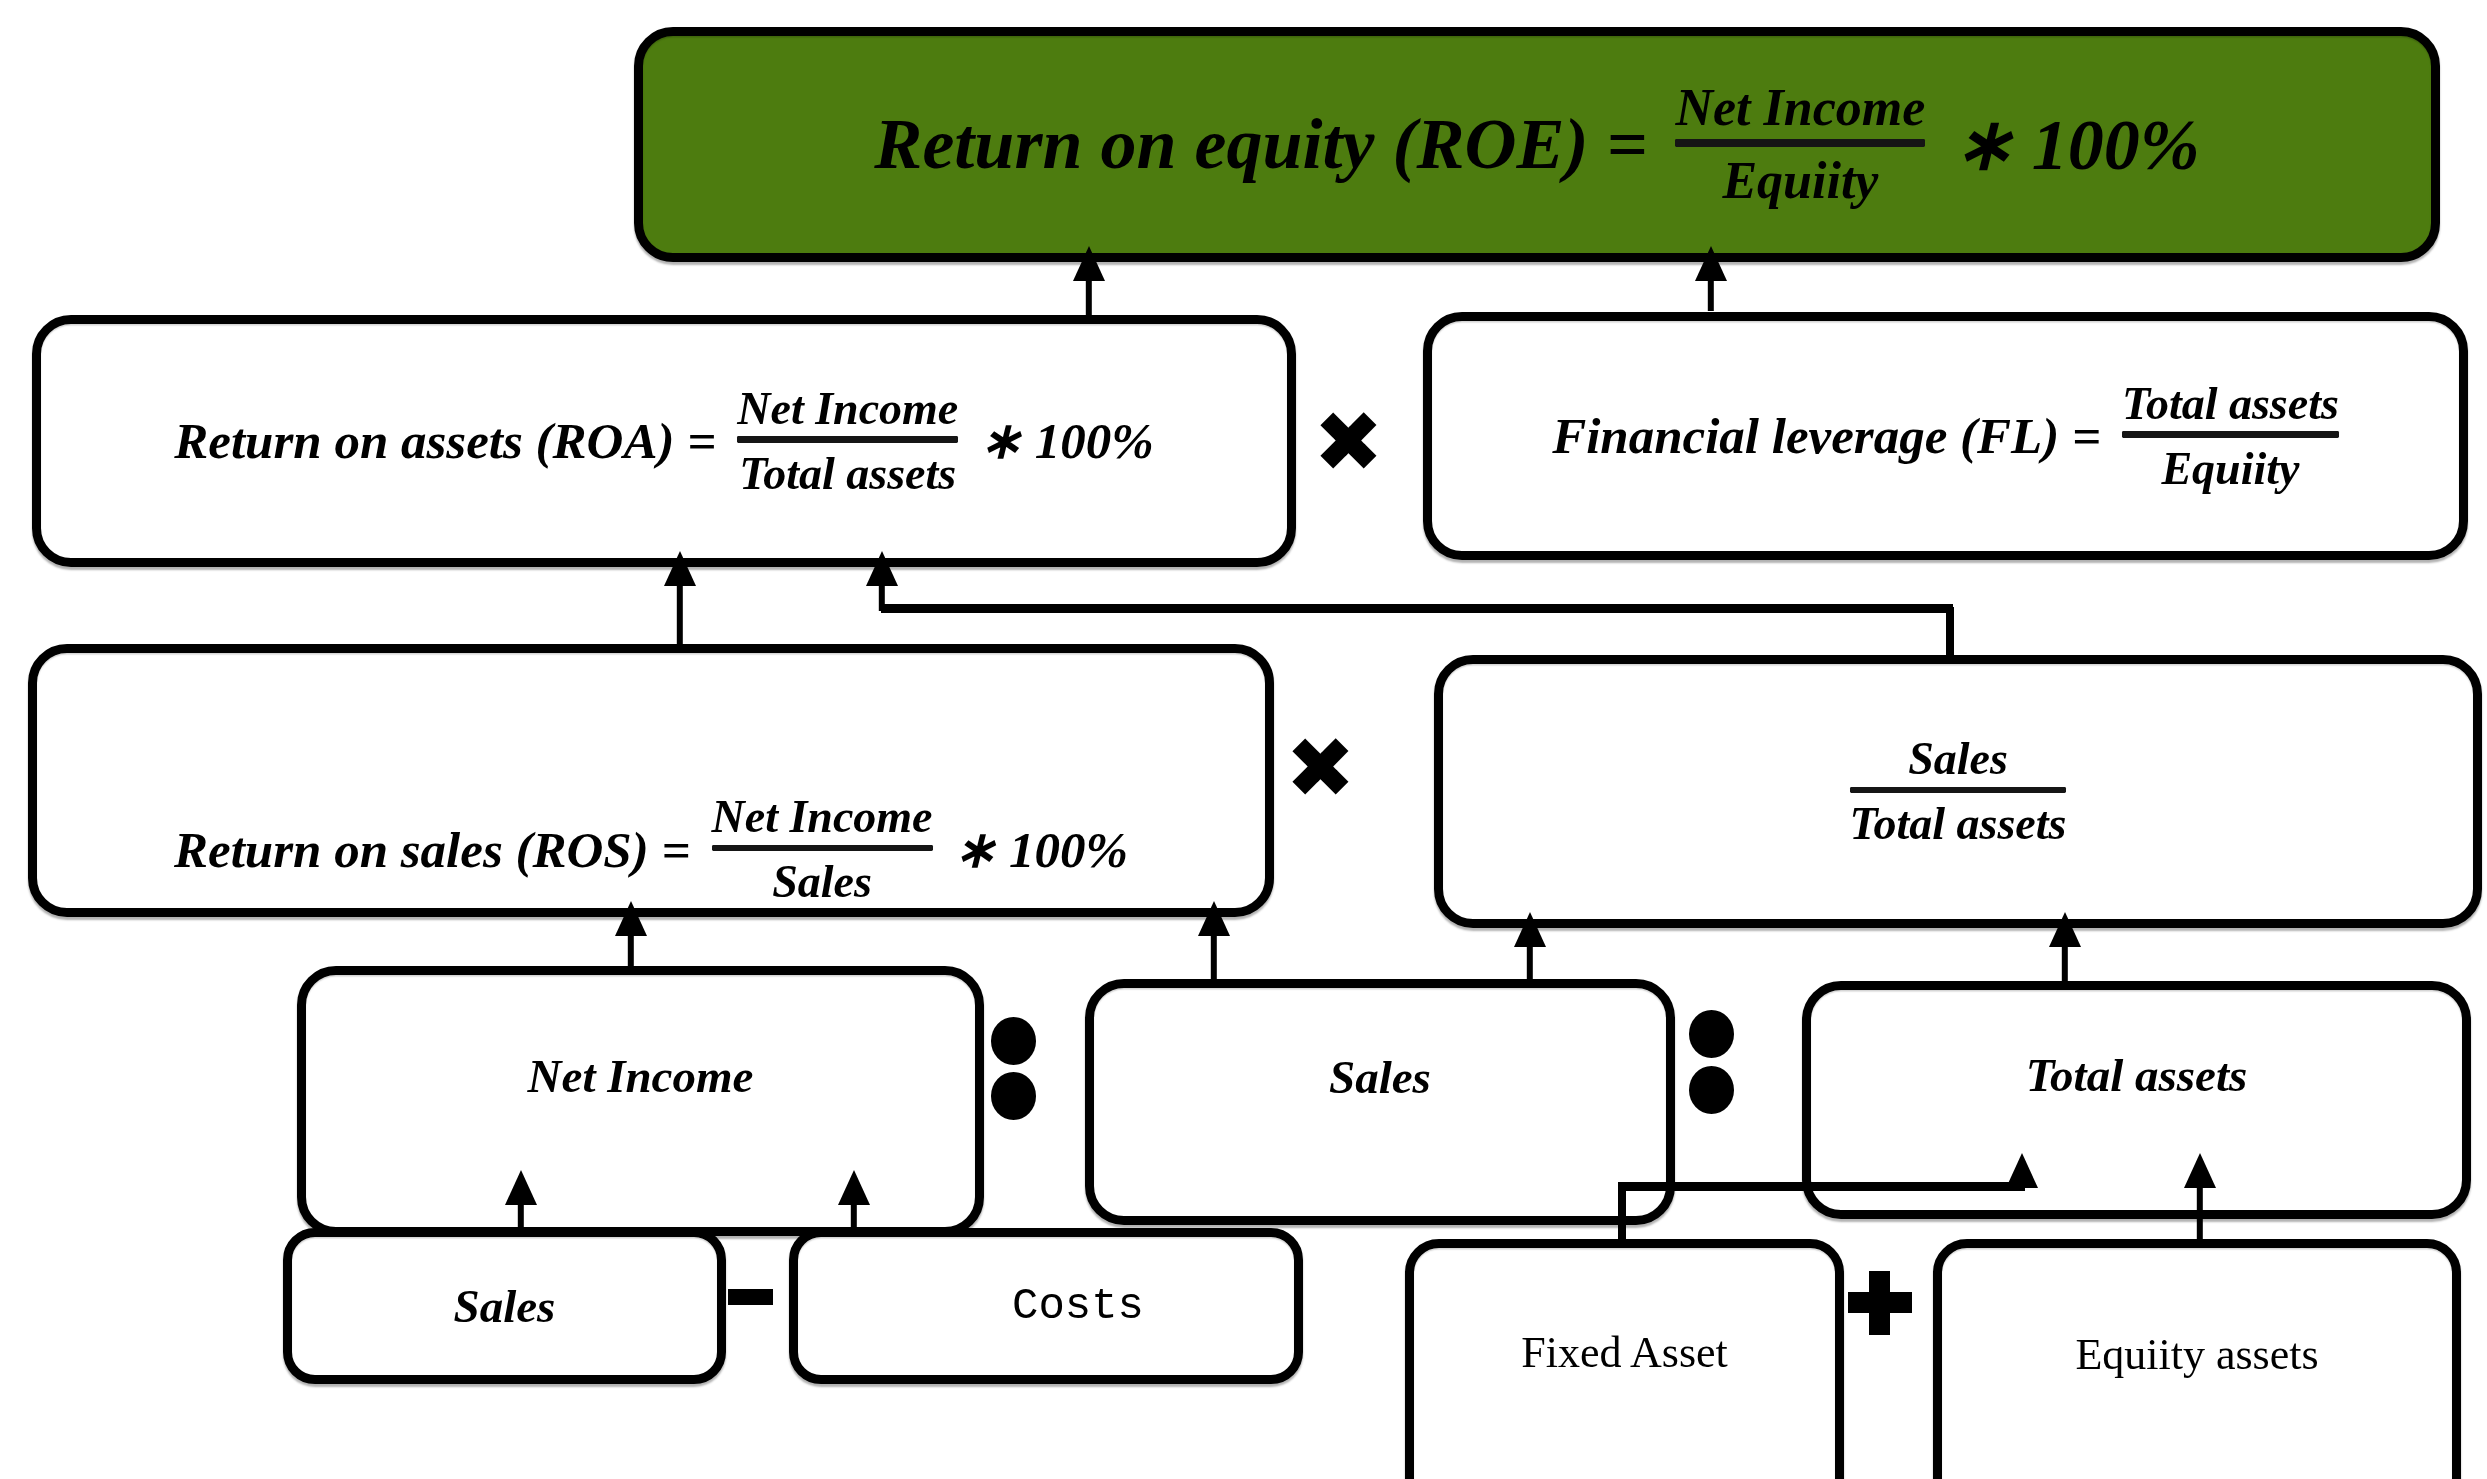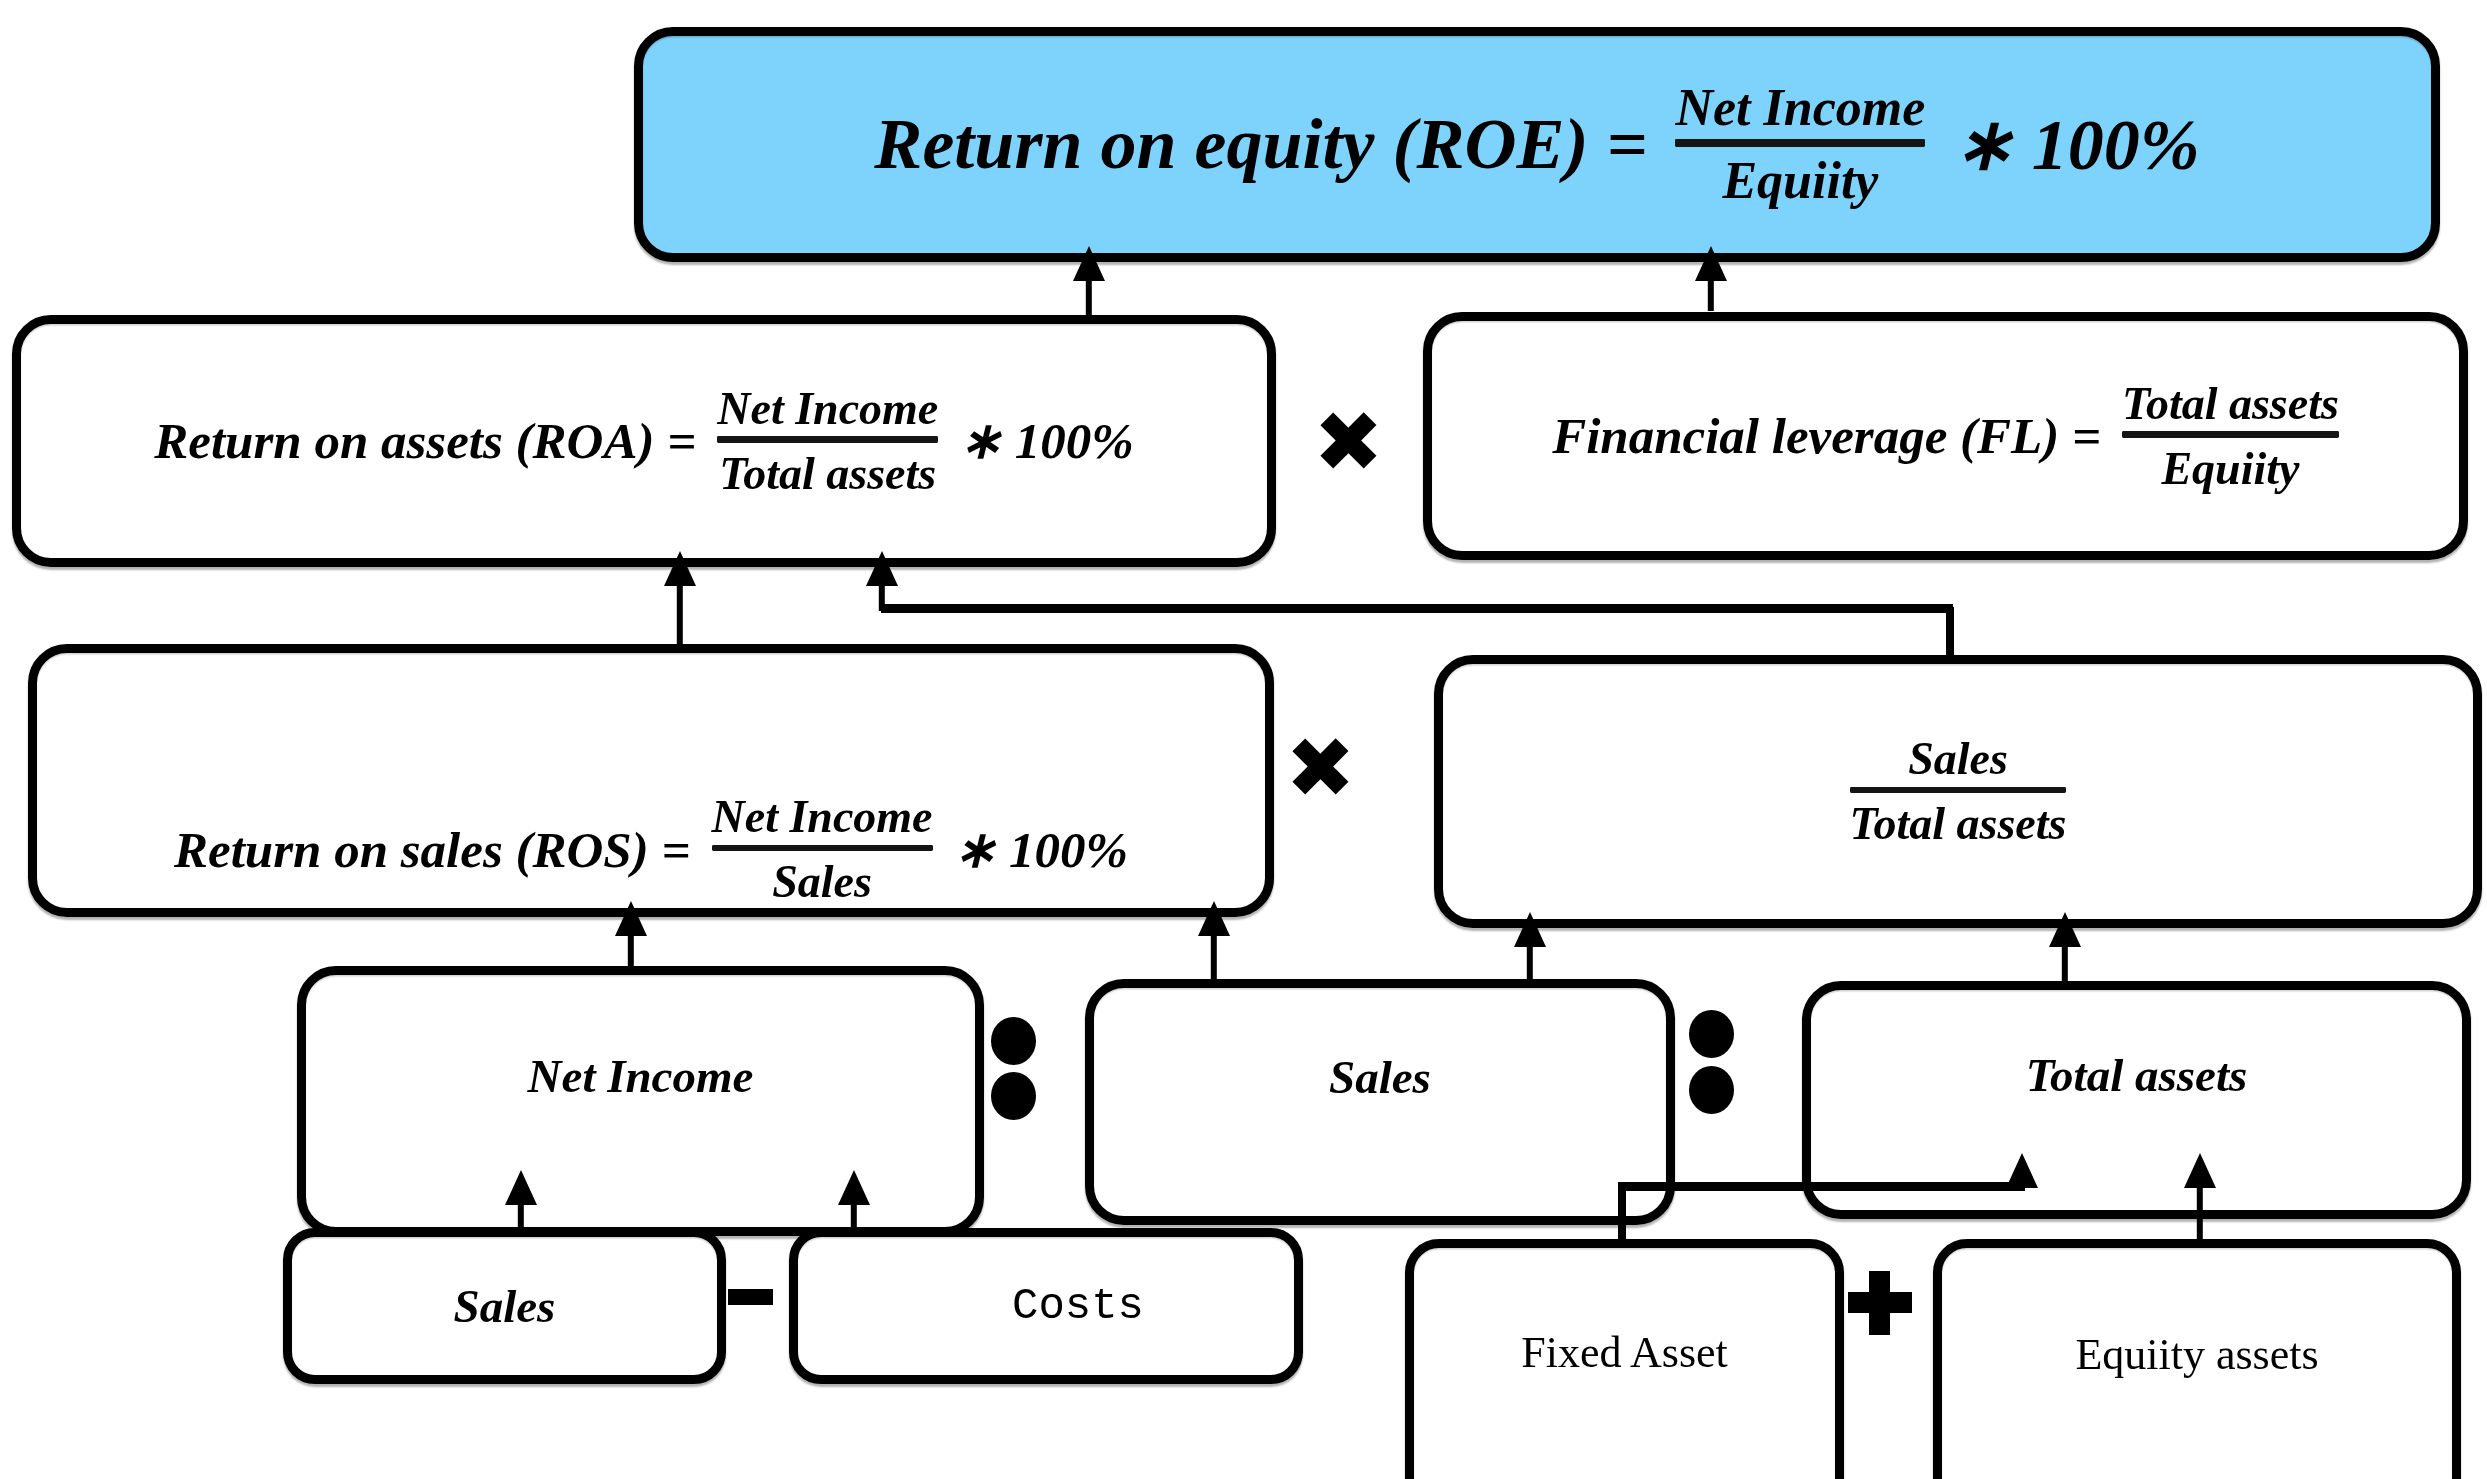--- a/index.html
+++ b/index.html
@@ -1,21 +1,21 @@
 <!DOCTYPE html>
 <html style="font-size:11.3px"><head>
 <meta charset="utf-8">
 <style>
   html,body{margin:0;padding:0;background:#fff;}
   #canvas{position:relative;width:2487px;height:1480px;background:#ffffff;overflow:hidden;
           font-family:"Liberation Serif",serif;color:#000;}
   .box{position:absolute;background:#fff;border:9.2px solid #000;border-radius:39px;
        display:flex;align-items:center;justify-content:center;
        box-shadow:0 2.8px 2.1px rgba(0,0,0,.30), inset 0 1.4px 1.4px rgba(0,0,0,.18);}
-  .hl{background:#7dd3fc;}
+  .hl{background:#4d7c0f;}
   .formula{display:flex;align-items:center;gap:21px;white-space:nowrap;
            font-style:italic;font-weight:700;font-size:51px;}
   .formula .suffix:empty{display:none;}
   .frac{display:inline-flex;flex-direction:column;align-items:center;font-size:46px;line-height:1.12;}
   .frac .bar{align-self:stretch;height:6.4px;background:#151515;margin:2.1px 0 5px;border-radius:1.4px;}
   .big .formula{font-size:72px;gap:28px;}
   .big .frac{font-size:52px;}
   .big .frac .bar{height:7.8px;}
   .leaf{font-style:italic;font-weight:700;font-size:47px;white-space:nowrap;}
   .plain{font-style:normal;font-weight:400;font-size:44px;}
@@ -43,21 +43,21 @@
       <span>Return on equity (ROE) =</span>
       <span class="frac">
         <span>Net Income</span>
         <span class="bar"></span>
         <span>Equiity</span>
       </span>
       <span class="suffix">∗ 100%</span>
     </div>
   </div>
 
-  <div class="box" style="left:12px;top:315px;width:1246px;height:234px;">
+  <div class="box" style="left:32px;top:315px;width:1246px;height:234px;">
     <div class="formula">
       <span>Return on assets (ROA) =</span>
       <span class="frac">
         <span>Net Income</span>
         <span class="bar"></span>
         <span>Total assets</span>
       </span>
       <span class="suffix">∗ 100%</span>
     </div>
   </div>

